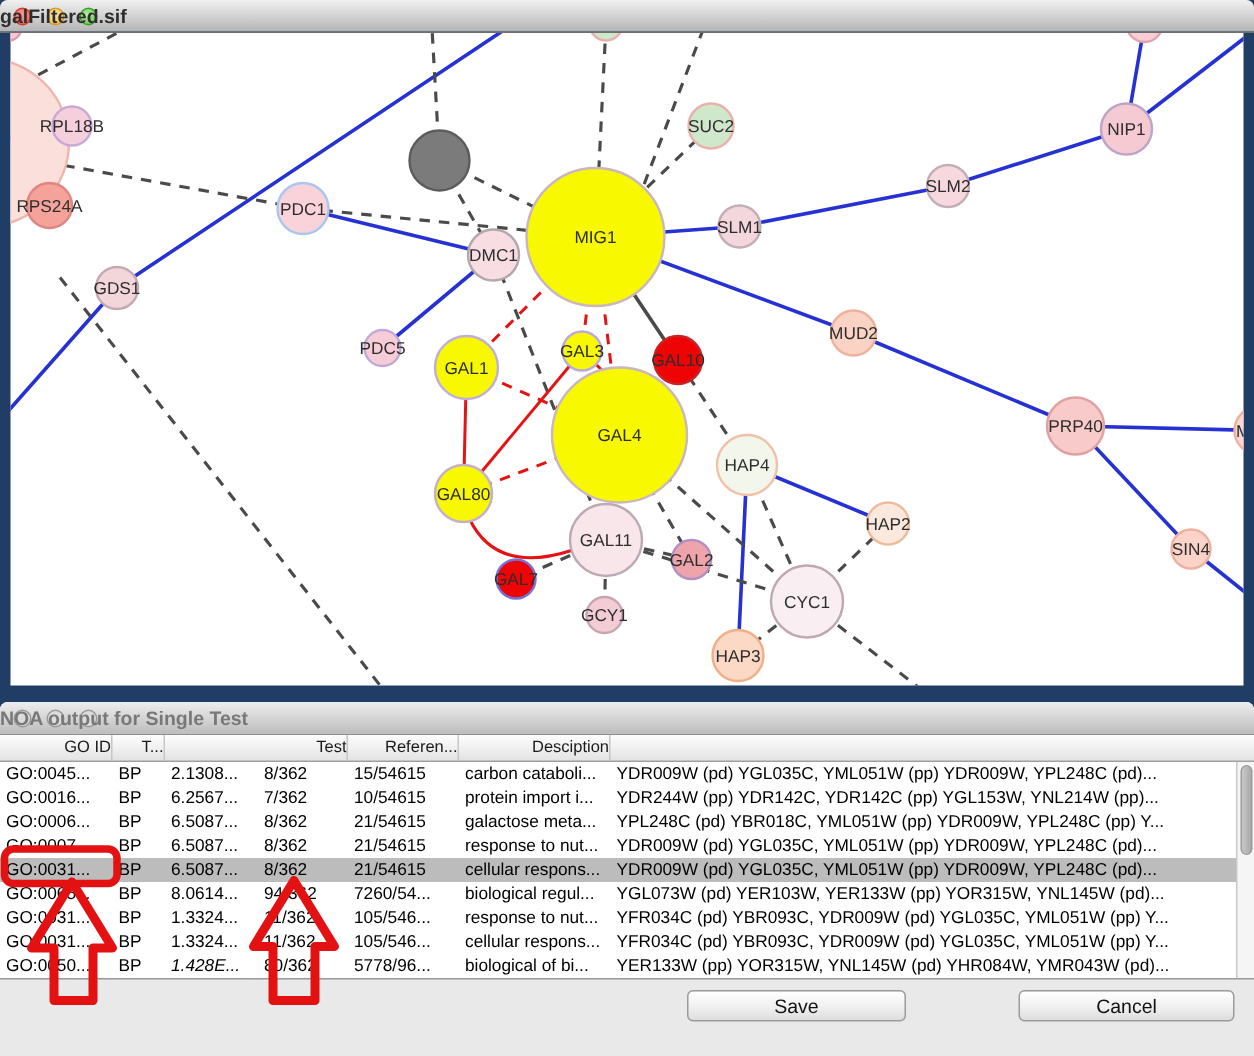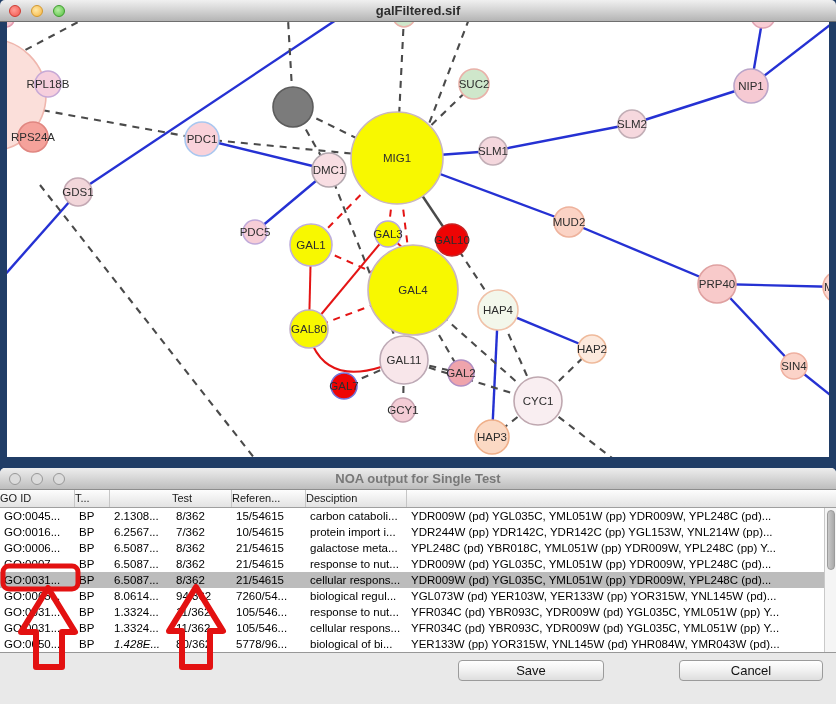--- a/index.html
+++ b/index.html
@@ -8,32 +8,32 @@
   
   #top-titlebar{position:absolute;left:0;top:0;width:836px;height:22px;
     background:linear-gradient(#f0f0f0,#d6d6d6 45%,#b4b4b4);
     border-bottom:1px solid #6f6f6f;border-radius:5px 5px 0 0;box-sizing:border-box;}
   .tl{position:absolute;top:5px;width:12px;height:12px;border-radius:50%;box-sizing:border-box;}
   #tl-close{left:9px;background:radial-gradient(circle at 4px 4px,#ff9d96,#f1544a);border:1px solid #ce3b32;}
   #tl-min{left:31px;background:radial-gradient(circle at 4px 4px,#ffe9a8,#f6b33e);border:1px solid #d3992f;}
   #tl-zoom{left:53px;background:radial-gradient(circle at 4px 4px,#b8efa4,#54bf40);border:1px solid #3e9e2e;}
   .tl.inactive{background:#dcdcdc;border:1px solid #989898;}
   .win-title{position:absolute;left:0;right:0;top:0;height:22px;line-height:21px;
-    text-align:center;font-size:13px;font-weight:600;color:#2e2e2e;}
+    font-size:13px;font-weight:600;color:#2e2e2e;}
   #net-canvas{position:absolute;left:7px;top:22px;width:822px;height:435px;background:#ffffff;}
   #net{position:absolute;left:0;top:0;}
   
   #bwin{position:absolute;left:0;top:468px;width:836px;height:236px;background:#e9e9e9;border-radius:5px 5px 0 0;}
   #b-titlebar{position:absolute;left:0;top:0;width:836px;height:22px;
     background:linear-gradient(#ededed,#d8d8d8 45%,#bdbdbd);
     border-bottom:1px solid #8d8d8d;border-radius:5px 5px 0 0;box-sizing:border-box;}
   #b-titlebar .win-title{color:#787878;}
   #thead{position:absolute;left:0;top:22px;width:836px;height:18px;display:flex;
     background:linear-gradient(#fdfdfd,#e3e3e3);border-bottom:1px solid #9f9f9f;box-sizing:border-box;}
-  .hcell{height:17px;line-height:17px;font-size:11px;color:#1a1a1a;text-align:left;
+  .hcell{height:17px;line-height:17px;font-size:11px;color:#1a1a1a;text-align:right;
     border-right:1px solid #c6c6c6;box-sizing:border-box;overflow:hidden;white-space:nowrap;flex:0 0 auto;}
   #rows{position:absolute;left:0;top:40px;width:824px;height:144px;background:#ffffff;overflow:hidden;}
   .trow{display:flex;height:16px;line-height:16px;font-size:11.5px;color:#000;}
   .trow.sel{background:#bcbcbc;}
   .tcell{flex:0 0 auto;overflow:hidden;white-space:nowrap;box-sizing:border-box;padding-left:4px;}
   #vscroll{position:absolute;left:824px;top:40px;width:12px;height:144px;background:#f5f5f5;
     border-left:1px solid #c9c9c9;box-sizing:border-box;}
   #vthumb{position:absolute;left:2px;top:2px;width:8px;height:60px;border-radius:4px;
     background:linear-gradient(90deg,#c9c9c9,#a9a9a9);border:1px solid #9b9b9b;box-sizing:border-box;}
   #bfooter{position:absolute;left:0;top:184px;width:836px;height:52px;background:#e9e9e9;

